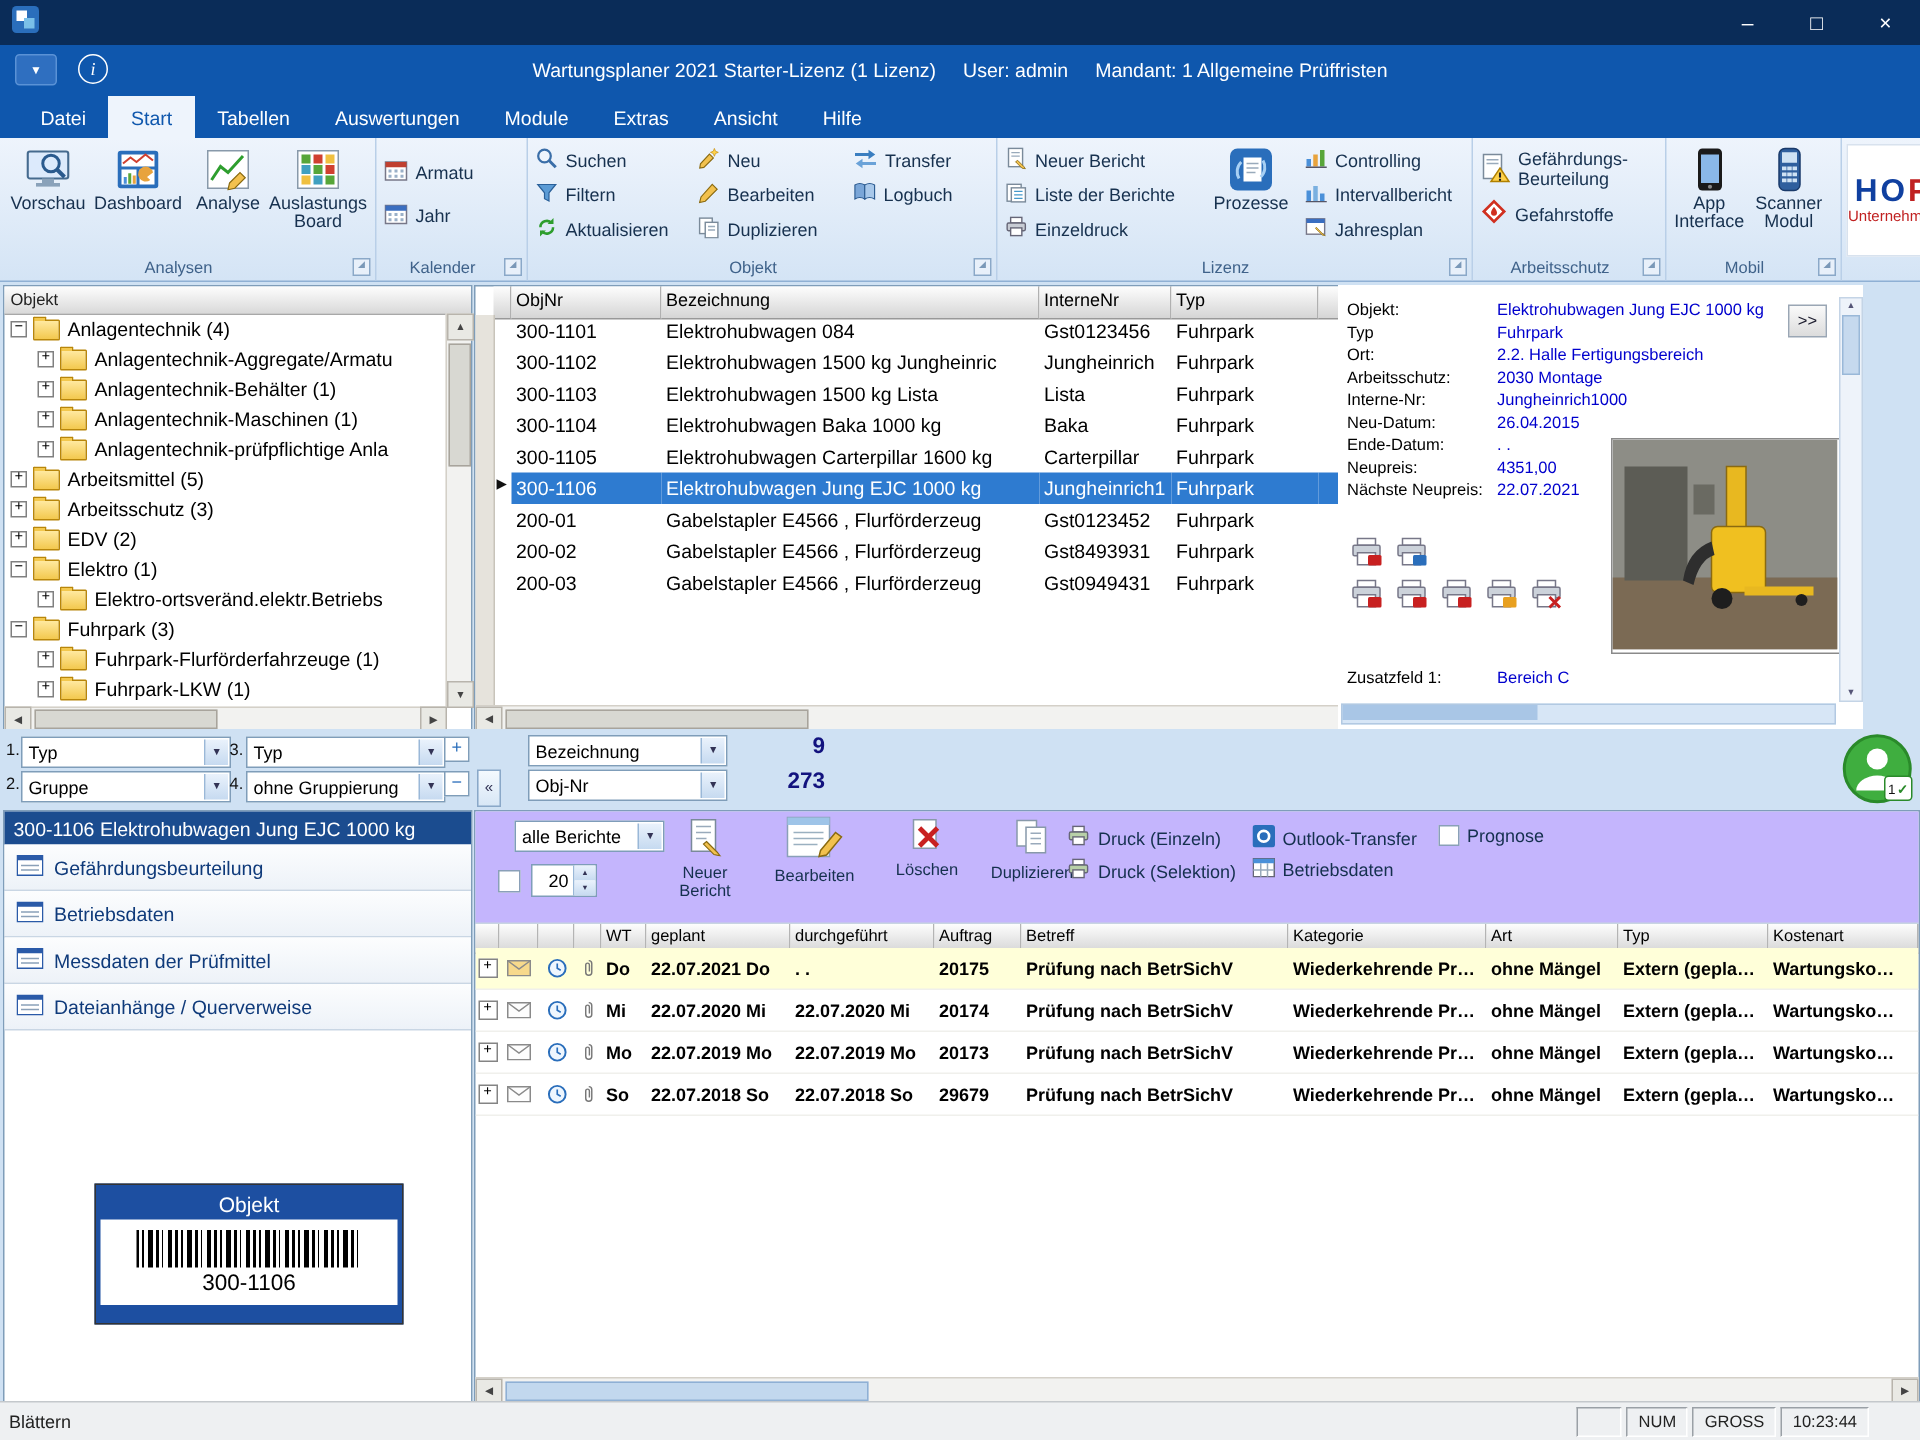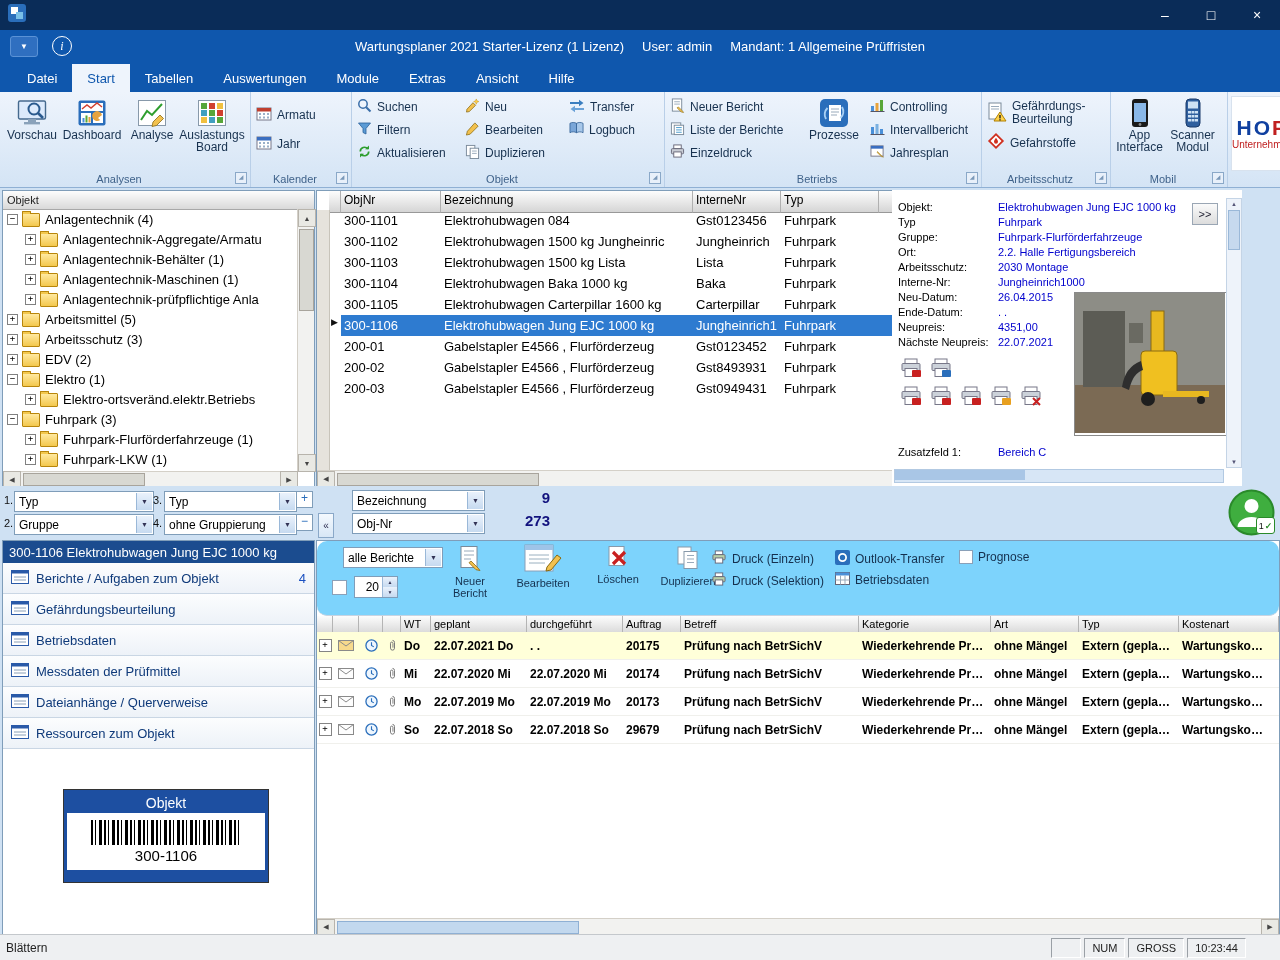--- a/index.html
+++ b/index.html
@@ -103,21 +103,21 @@
   .lm-item{height:30px;display:flex;align-items:center;gap:7px;padding:0 8px;background:linear-gradient(#fcfdfe,#edf2f8);border-bottom:1px solid #c9d6e4;font-size:13px;color:#0f3a7a;white-space:nowrap;overflow:hidden;}
   .lm-badge{margin-left:auto;color:#1a50c0;font-size:13px;}
   .bc-box{position:absolute;left:60px;top:248px;width:198px;height:86px;background:#1d4fa1;border:1px solid #333;padding:3px;}
   .bc-title{color:#fff;text-align:center;font-size:14px;height:20px;line-height:20px;}
   .bc-white{background:#fff;height:57px;display:flex;flex-direction:column;align-items:center;justify-content:center;gap:2px;}
   .bc-bars{width:150px;height:25px;background:repeating-linear-gradient(90deg,#000 0 2px,#fff 2px 4px,#000 4px 5px,#fff 5px 8px,#000 8px 11px,#fff 11px 13px);}
   .bc-num{font-size:15px;color:#000;}
 
   
   #rep-panel{left:316px;top:540px;width:962px;height:394px;}
-  .rep-toolbar{position:relative;height:74px;background:#7dd3fc;border-bottom:1px solid #c8d4e2;border-radius:10px;}
+  .rep-toolbar{position:relative;height:74px;background:#c4b5fd;border-bottom:1px solid #c8d4e2;}
   .tbtn{position:absolute;display:flex;flex-direction:column;align-items:center;gap:2px;font-size:11px;color:#15304e;text-align:center;line-height:12px;}
   .trow{position:absolute;display:flex;align-items:center;gap:5px;font-size:12px;color:#15304e;white-space:nowrap;}
   .cb{width:13px;height:13px;background:#fff;border:1px solid #8aa0b8;flex:none;}
   .spinner{position:absolute;left:37px;top:35px;width:42px;height:20px;background:#fff;border:1px solid #7f9db9;display:flex;}
   .spin-val{flex:1;text-align:right;font-size:12px;padding:3px 3px 0 0;}
   .spin-btns{width:14px;border-left:1px solid #9ab8d8;display:flex;flex-direction:column;}
   .spin-btns div{flex:1;background:linear-gradient(#eaf2fc,#c6daf0);font-size:5px;display:flex;align-items:center;justify-content:center;color:#335;}
   .rep-grid{display:grid;grid-template-columns:16px 26px 24px 18px 30px 96px 96px 58px 178px 132px 88px 100px 1fr;}
   .rep-head .hc{height:17px;background:linear-gradient(#fdfdfd,#d5d5d5);border-right:1px solid #b4b4b4;border-bottom:1px solid #989898;font-size:11px;padding:2px 3px 0;white-space:nowrap;overflow:hidden;color:#000;}
   .rep-body{position:absolute;top:91px;left:0;right:0;bottom:16px;overflow:hidden;}
@@ -415,21 +415,21 @@
           <div class="rsm">
               <span><svg width="15" height="14" viewBox="0 0 16 15">
                   <rect x="1" y="2" width="13" height="11" fill="#fff" stroke="#778"></rect>
                   <rect x="1" y="2" width="13" height="3" fill="#3a6ec0"></rect>
                   <path d="M8 8l5 5 1.5 1-2-.3L7.5 9z" fill="#f2c14e" stroke="#8a6a10" stroke-width="0.5"></path>
                 </svg></span>
               <span>Jahresplan</span>
             </div>
         </div>
       </div>
-      <div class="rg-label">Betriebs</div>
+      <div class="rg-label">Lizenz</div>
       <div class="rg-x">◢</div>
     </div>
 
     <div class="rg" style="width:124px">
       <div class="rcol">
         <div class="rsm rsm2">
           <span><svg width="20" height="20" viewBox="0 0 20 20">
                 <rect x="2" y="1" width="12" height="16" fill="#fff" stroke="#7a8a9a"></rect>
                 <line x1="4" y1="4.5" x2="12" y2="4.5" stroke="#9ab"></line>
                 <line x1="4" y1="7" x2="12" y2="7" stroke="#9ab"></line>
@@ -700,24 +700,20 @@
         <div class="df-row">
           <span class="df-label">Objekt:</span>
           <span class="df-value">Elektrohubwagen Jung EJC 1000 kg</span>
         </div>
 
         <div class="df-row">
           <span class="df-label">Typ</span>
           <span class="df-value">Fuhrpark</span>
         </div>
 
-        <div class="df-row">
-          <span class="df-label">Gruppe:</span>
-          <span class="df-value">Fuhrpark-Flurförderfahrzeuge</span>
-        </div>
 
         <div class="df-row">
           <span class="df-label">Ort:</span>
           <span class="df-value">2.2. Halle Fertigungsbereich</span>
         </div>
 
         <div class="df-row">
           <span class="df-label">Arbeitsschutz:</span>
           <span class="df-value">2030 Montage</span>
         </div>
@@ -872,30 +868,20 @@
           <span>1</span>
           <b>✓</b>
         </div>
     </div>
   </div>
 
   <div class="panel" id="nav-panel">
     <div class="nav-header">300-1106 Elektrohubwagen Jung EJC 1000 kg</div>
     <div>
 
-        <div class="lm-item">
-          <span><svg width="18" height="14" viewBox="0 0 18 14">
-              <rect x="0.5" y="0.5" width="17" height="13" fill="#fff" stroke="#2a5aa8"></rect>
-              <rect x="0.5" y="0.5" width="17" height="3" fill="#2a5aa8"></rect>
-              <line x1="3" y1="7" x2="15" y2="7" stroke="#8aa0b8"></line>
-              <line x1="3" y1="10" x2="15" y2="10" stroke="#8aa0b8"></line>
-            </svg></span>
-          <span>Berichte / Aufgaben zum Objekt</span>
-          <span class="lm-badge">4</span>
-        </div>
 
         <div class="lm-item">
           <span><svg width="18" height="14" viewBox="0 0 18 14">
               <rect x="0.5" y="0.5" width="17" height="13" fill="#fff" stroke="#2a5aa8"></rect>
               <rect x="0.5" y="0.5" width="17" height="3" fill="#2a5aa8"></rect>
               <line x1="3" y1="7" x2="15" y2="7" stroke="#8aa0b8"></line>
               <line x1="3" y1="10" x2="15" y2="10" stroke="#8aa0b8"></line>
             </svg></span>
           <span>Gefährdungsbeurteilung</span>
           <span class="lm-badge"></span>
@@ -928,30 +914,20 @@
           <span><svg width="18" height="14" viewBox="0 0 18 14">
               <rect x="0.5" y="0.5" width="17" height="13" fill="#fff" stroke="#2a5aa8"></rect>
               <rect x="0.5" y="0.5" width="17" height="3" fill="#2a5aa8"></rect>
               <line x1="3" y1="7" x2="15" y2="7" stroke="#8aa0b8"></line>
               <line x1="3" y1="10" x2="15" y2="10" stroke="#8aa0b8"></line>
             </svg></span>
           <span>Dateianhänge / Querverweise</span>
           <span class="lm-badge"></span>
         </div>
 
-        <div class="lm-item">
-          <span><svg width="18" height="14" viewBox="0 0 18 14">
-              <rect x="0.5" y="0.5" width="17" height="13" fill="#fff" stroke="#2a5aa8"></rect>
-              <rect x="0.5" y="0.5" width="17" height="3" fill="#2a5aa8"></rect>
-              <line x1="3" y1="7" x2="15" y2="7" stroke="#8aa0b8"></line>
-              <line x1="3" y1="10" x2="15" y2="10" stroke="#8aa0b8"></line>
-            </svg></span>
-          <span>Ressourcen zum Objekt</span>
-          <span class="lm-badge"></span>
-        </div>
       </div>
     <div class="bc-box">
       <div class="bc-title">Objekt</div>
       <div class="bc-white">
         <div class="bc-bars"></div>
         <div class="bc-num">300-1106</div>
       </div>
     </div>
   </div>
 

